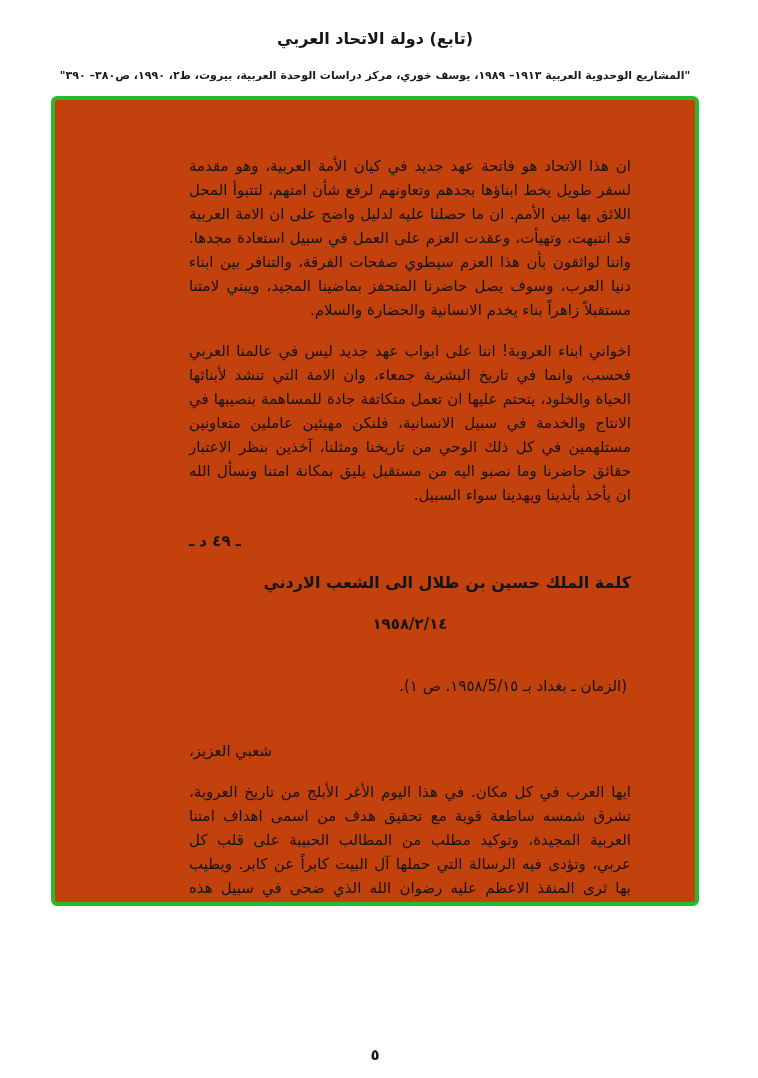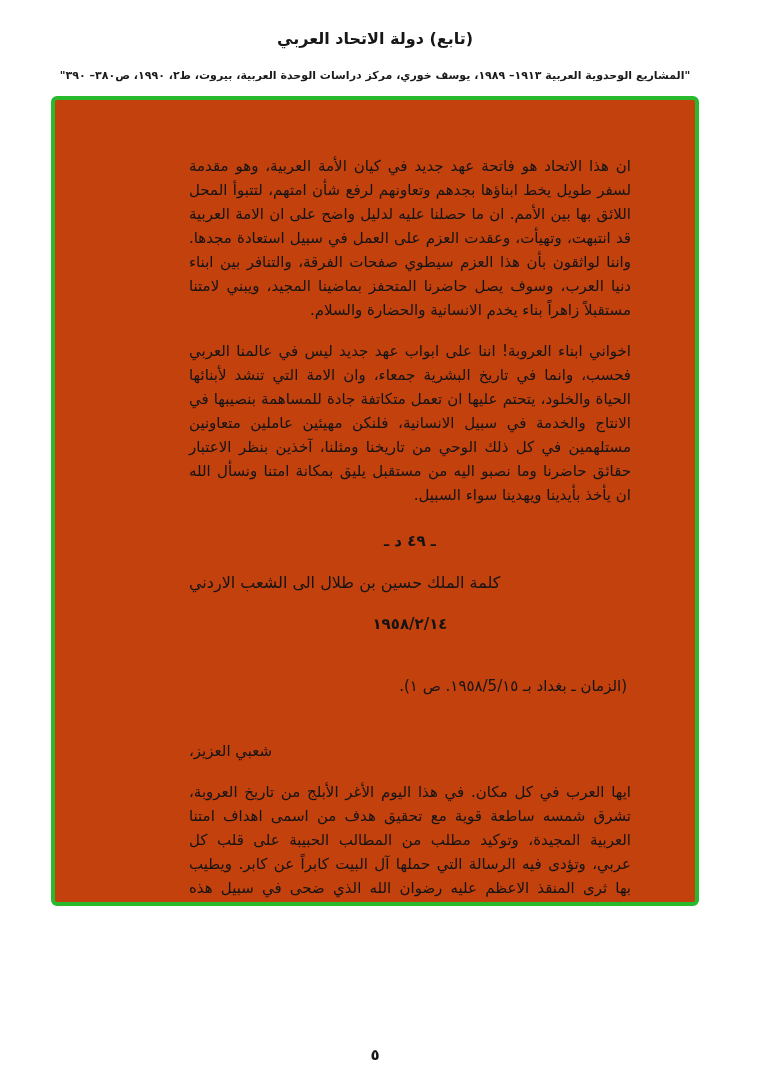--- a/index.html
+++ b/index.html
@@ -32,22 +32,22 @@
   .text-column {
     position:absolute;
     top:46px; right:56px;
     width:458px;
     font-size:15px;
     line-height:24px;
     text-align:justify;
     color:#141414;
   }
   .text-column p { margin:0 0 9px; }
-  .section-marker { text-align:center; font-weight:bold; font-size:15px; margin:14px 0 10px; }
-  .section-title  { text-align:left; font-weight:normal; font-size:16px; margin:0 0 9px; }
+  .section-marker { text-align:left; font-weight:bold; font-size:15px; margin:14px 0 10px; }
+  .section-title  { text-align:right; font-weight:bold; font-size:16px; margin:0 0 9px; }
   .section-date   { text-align:center; font-weight:bold; font-size:15px; margin:0 0 26px; }
   .sources { margin:0 0 24px; }
   .sources p { margin:0 0 5px; text-align:right; }
   .salutation { margin:0 0 10px; text-align:left; }
 
   .page-footer {
     position:absolute;
     bottom:14px; left:0;
     width:100%;
     text-align:center;

